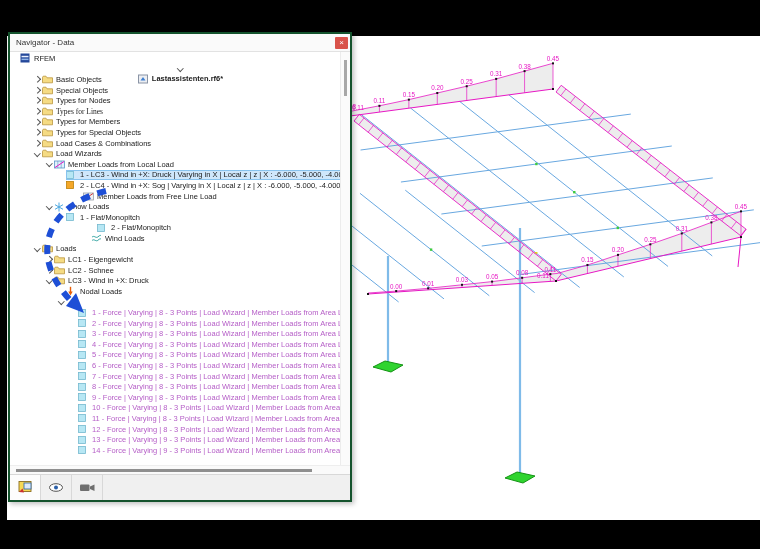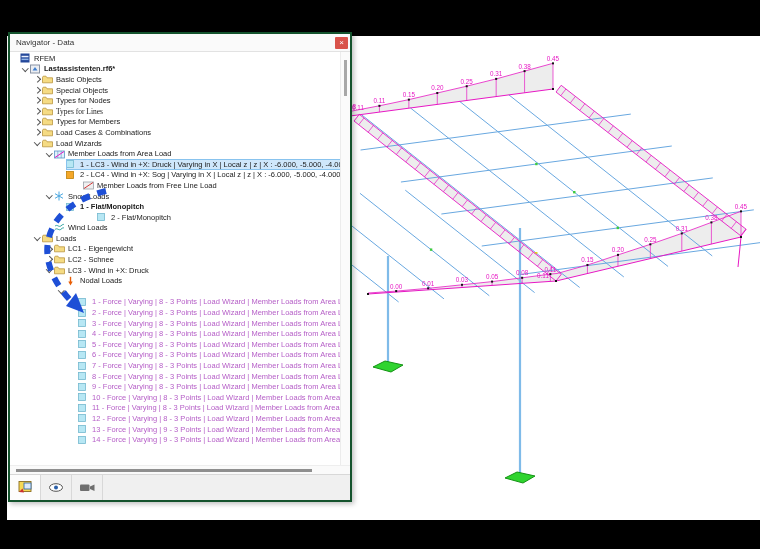--- a/index.html
+++ b/index.html
@@ -199,21 +199,21 @@
             <span class="ticon">
               <svg width="10" height="10">
                 <rect x="0.5" y="0.5" width="9" height="9" fill="#24489a"></rect>
                 <rect x="1.5" y="2.8" width="7" height="1.5" fill="#e8f0ff"></rect>
                 <rect x="1.5" y="5.6" width="7" height="1.5" fill="#8fb3e8"></rect>
               </svg>
             </span>
             <span class="tlabel">RFEM</span>
           </div>
         </div>
-        <div class="trow bold" style="padding-left: 10px;">
+        <div class="trow bold" style="padding-left: 10px; flex-direction: column;">
           <span class="chev open">
             <i></i>
           </span>
           <div class="rowc">
             <span class="ticon">
               <svg width="10" height="10">
                 <rect x="0.5" y="1" width="9" height="8" fill="#eceef2" stroke="#8a94a5"></rect>
                 <polygon points="2.5,6.5 5,3 7.5,6.5" fill="#3f7fd0"></polygon>
               </svg>
             </span>
@@ -276,20 +276,33 @@
           <span class="chev closed">
             <i></i>
           </span>
           <div class="rowc">
             <span class="ticon">
               <svg width="11" height="9">
                 <path d="M0.5,2.2 L0.5,7.8 L10.5,7.8 L10.5,2.8 L5,2.8 L4,1.2 L1.2,1.2 Z" fill="#f5db83" stroke="#bb953f" stroke-width="0.8"></path>
               </svg>
             </span>
             <span class="tlabel">Types for Members</span>
+          </div>
+        </div>
+        <div class="trow" style="padding-left: 22px;">
+          <span class="chev closed">
+            <i></i>
+          </span>
+          <div class="rowc">
+            <span class="ticon">
+              <svg width="11" height="9">
+                <path d="M0.5,2.2 L0.5,7.8 L10.5,7.8 L10.5,2.8 L5,2.8 L4,1.2 L1.2,1.2 Z" fill="#f5db83" stroke="#bb953f" stroke-width="0.8"></path>
+              </svg>
+            </span>
+            <span class="tlabel">Types for Special Objects</span>
           </div>
         </div>
         <div class="trow" style="padding-left: 22px;">
           <span class="chev closed">
             <i></i>
           </span>
           <div class="rowc">
             <span class="ticon">
               <svg width="11" height="9">
                 <path d="M0.5,2.2 L0.5,7.8 L10.5,7.8 L10.5,2.8 L5,2.8 L4,1.2 L1.2,1.2 Z" fill="#f5db83" stroke="#bb953f" stroke-width="0.8"></path>
@@ -317,21 +330,21 @@
           </span>
           <div class="rowc">
             <span class="ticon">
               <svg width="11" height="10">
                 <rect x="0.5" y="2" width="10" height="7" fill="#e2f1fb" stroke="#5a95c8" stroke-width="0.8"></rect>
                 <line x1="3.8" y1="2" x2="3.8" y2="9" stroke="#5a95c8" stroke-width="0.6"></line>
                 <line x1="7.2" y1="2" x2="7.2" y2="9" stroke="#5a95c8" stroke-width="0.6"></line>
                 <line x1="1" y1="8.5" x2="10" y2="2.5" stroke="#e718c4"></line>
               </svg>
             </span>
-            <span class="tlabel">Member Loads from Area Load</span>
+            <span class="tlabel">Member Loads from Local Load</span>
           </div>
         </div>
         <div class="trow" style="padding-left: 46px;">
           <span class="chev"></span>
           <div class="rowc sel">
             <span class="ticon">
               <svg width="8" height="8">
                 <rect x="0.5" y="0.5" width="7" height="7" fill="#b7e7f4" stroke="#74b9cf" stroke-width="0.8"></rect>
               </svg>
             </span>
@@ -371,21 +384,21 @@
                 <g stroke="#4aa7e0" stroke-width="1">
                   <line x1="5" y1="0.5" x2="5" y2="9.5"></line>
                   <line x1="1" y1="2.7" x2="9" y2="7.3"></line>
                   <line x1="1" y1="7.3" x2="9" y2="2.7"></line>
                 </g>
               </svg>
             </span>
             <span class="tlabel">Snow Loads</span>
           </div>
         </div>
-        <div class="trow" style="padding-left: 46px; font-weight: bold;">
+        <div class="trow" style="padding-left: 46px;">
           <span class="chev"></span>
           <div class="rowc">
             <span class="ticon">
               <svg width="8" height="8">
                 <rect x="0.5" y="0.5" width="7" height="7" fill="#b7e7f4" stroke="#74b9cf" stroke-width="0.8"></rect>
               </svg>
             </span>
             <span class="tlabel">1 - Flat/Monopitch</span>
           </div>
         </div>
@@ -393,21 +406,21 @@
           <span class="chev"></span>
           <div class="rowc">
             <span class="ticon">
               <svg width="8" height="8">
                 <rect x="0.5" y="0.5" width="7" height="7" fill="#b7e7f4" stroke="#74b9cf" stroke-width="0.8"></rect>
               </svg>
             </span>
             <span class="tlabel">2 - Flat/Monopitch</span>
           </div>
         </div>
-        <div class="trow" style="padding-left: 34px;">
+        <div class="trow" style="padding-left: 34px; gap: 37px;">
           <span class="chev"></span>
           <div class="rowc">
             <span class="ticon">
               <svg width="11" height="9">
                 <g stroke="#2fa3a0" stroke-width="1" fill="none">
                   <path d="M1,3.2 C3,0.8 5,4.8 7,2.8 S10,1.6 10,1.6"></path>
                   <path d="M1,6.6 C3,4.2 5,8.2 7,6.2 S10,5 10,5"></path>
                 </g>
               </svg>
             </span>

